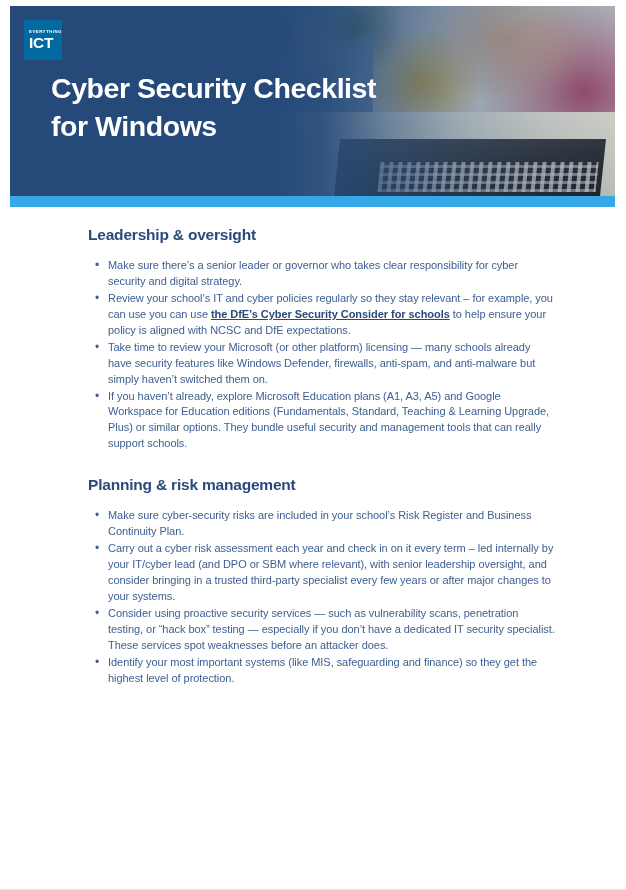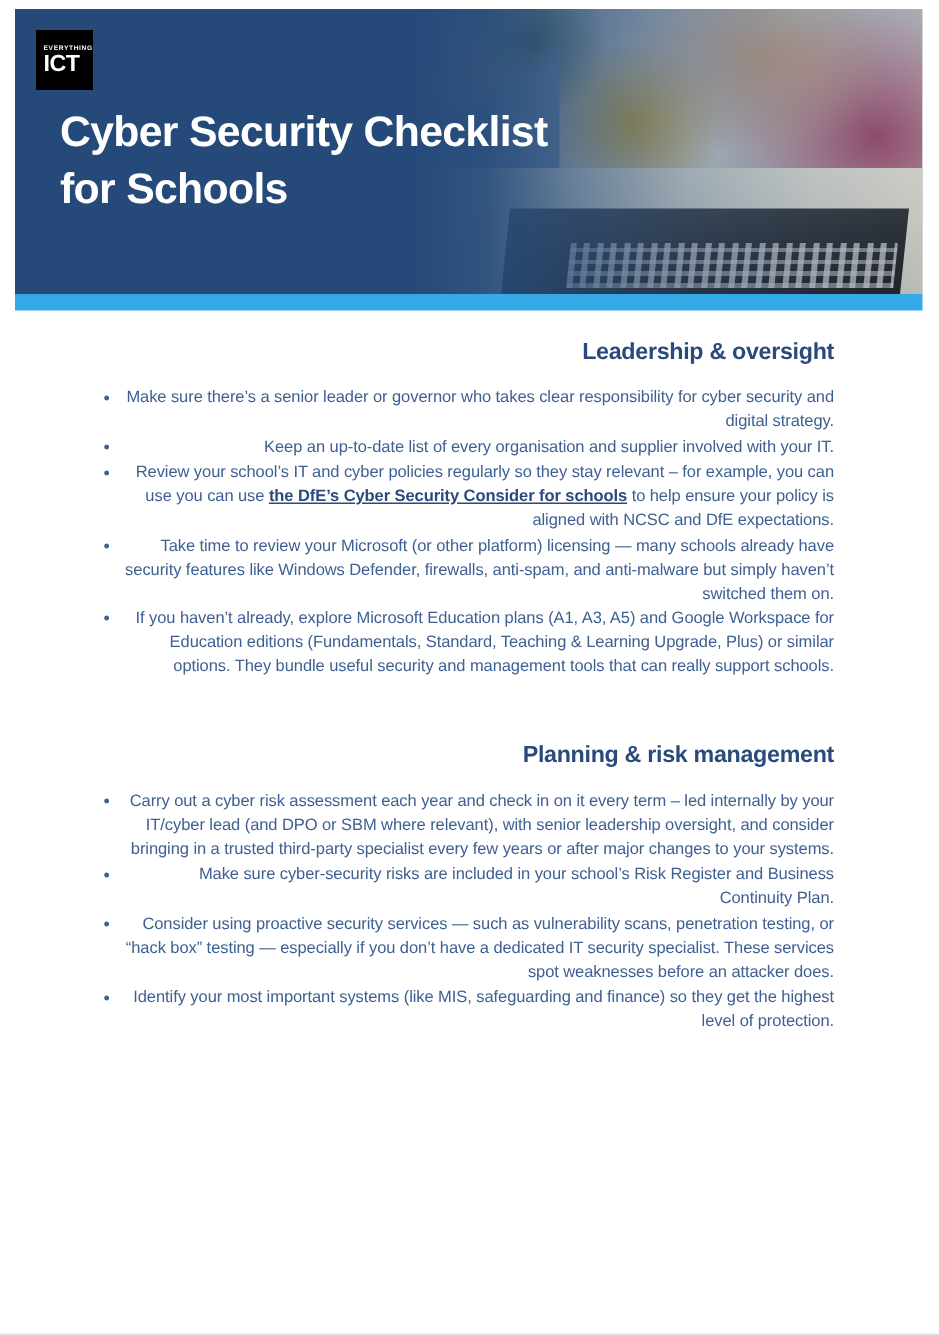--- a/index.html
+++ b/index.html
@@ -92,21 +92,21 @@
         rgba(37,74,121,0.34) 74%,
         rgba(37,74,121,0.16) 88%,
         rgba(37,74,121,0.08) 100%);
   }
   .logo {
     position: absolute;
     left: 14px;
     top: 14px;
     width: 38px;
     height: 40px;
-    background: #000000;
+    background: #0369a1;
     display: flex;
     flex-direction: column;
     align-items: flex-start;
     justify-content: center;
     padding-left: 5px;
     box-sizing: border-box;
   }
   .logo-top {
     color: #ffffff;
     font-size: 4.4px;
@@ -117,21 +117,21 @@
   }
   .logo-main {
     color: #ffffff;
     font-size: 15.5px;
     font-weight: bold;
     letter-spacing: -0.3px;
     line-height: 1;
   }
   .hero-title {
     position: absolute;
-    left: 30px;
+    left: 41px;
     top: 64px;
     width: 420px;
     color: #ffffff;
     font-size: 28.5px;
     font-weight: bold;
     line-height: 1.32;
     letter-spacing: -0.45px;
   }
   .accent-bar {
     position: absolute;
@@ -141,26 +141,25 @@
     height: 11px;
     background: #35a8e8;
   }
 
   
   .content {
     position: absolute;
     left: 0;
     top: 226px;
     width: 614px;
-    padding: 0 58px 0 62px;
+    padding: 0 58px 0 88px;
     box-sizing: border-box;
-    text-align: right;
   }
   .section { margin-bottom: 0; }
-  .section + .section { margin-top: 42px; }
+  .section + .section { margin-top: 24px; }
   .section-title {
     color: #2a4a7c;
     font-size: 15.5px;
     font-weight: bold;
     letter-spacing: -0.2px;
     margin: 0 0 14px 0;
   }
   ul.bullets {
     margin: 0;
     padding: 0 0 0 20px;
@@ -209,41 +208,40 @@
   </div>
   <div class="hero-overlay"></div>
 
   <div class="logo">
     <div class="logo-top">EVERYTHING</div>
     <div class="logo-main">ICT</div>
   </div>
 
   <div class="hero-title">
     <div>Cyber Security Checklist</div>
-    <div>for Schools</div>
+    <div>for Windows</div>
   </div>
 </div>
 <div class="accent-bar"></div>
 
 <div class="content">
   <div class="section">
     <h2 class="section-title">Leadership &amp; oversight</h2>
     <ul class="bullets">
         <li>Make sure there’s a senior leader or governor who takes clear responsibility for cyber security and digital strategy.</li>
-        <li>Keep an up-to-date list of every organisation and supplier involved with your IT.</li>
         <li>Review your school’s IT and cyber policies regularly so they stay relevant – for example, you can use you can use <span class="lnk">the DfE’s Cyber Security Consider for schools</span> to help ensure your policy is aligned with NCSC and DfE expectations.</li>
         <li>Take time to review your Microsoft (or other platform) licensing — many schools already have security features like Windows Defender, firewalls, anti-spam, and anti-malware but simply haven’t switched them on.</li>
         <li>If you haven’t already, explore Microsoft Education plans (A1, A3, A5) and Google Workspace for Education editions (Fundamentals, Standard, Teaching &amp; Learning Upgrade, Plus) or similar options. They bundle useful security and management tools that can really support schools.</li>
       </ul>
   </div>
 
   <div class="section">
     <h2 class="section-title">Planning &amp; risk management</h2>
     <ul class="bullets">
+        <li>Make sure cyber-security risks are included in your school’s Risk Register and Business Continuity Plan.</li>
         <li>Carry out a cyber risk assessment each year and check in on it every term – led internally by your IT/cyber lead (and DPO or SBM where relevant), with senior leadership oversight, and consider bringing in a trusted third-party specialist every few years or after major changes to your systems.</li>
-        <li>Make sure cyber-security risks are included in your school’s Risk Register and Business Continuity Plan.</li>
         <li>Consider using proactive security services — such as vulnerability scans, penetration testing, or “hack box” testing — especially if you don’t have a dedicated IT security specialist. These services spot weaknesses before an attacker does.</li>
         <li>Identify your most important systems (like MIS, safeguarding and finance) so they get the highest level of protection.</li>
       </ul>
   </div>
 </div>
 
 <div class="footer-rule"></div>
 
 </body></html>

